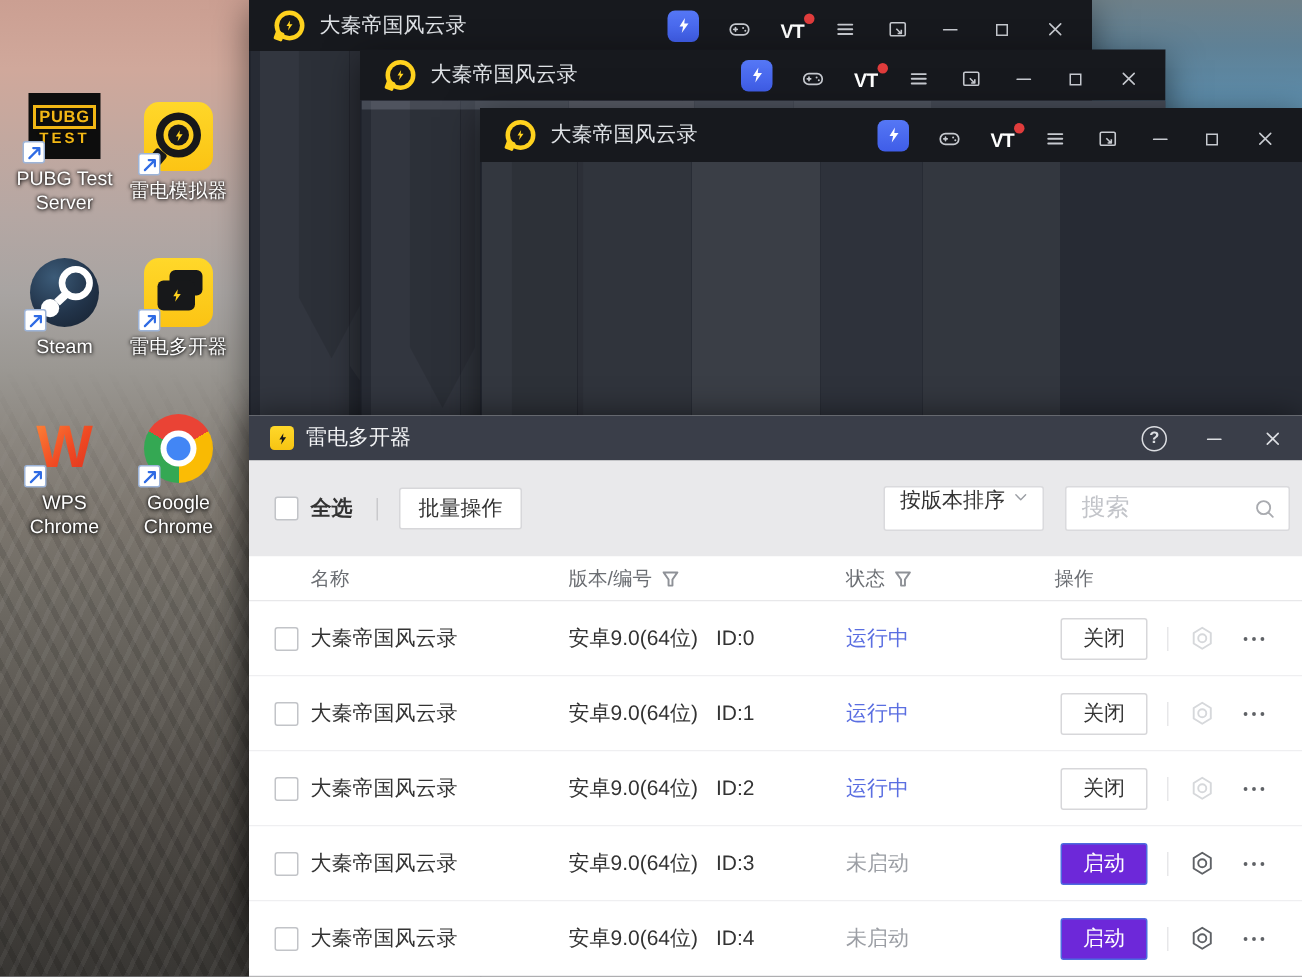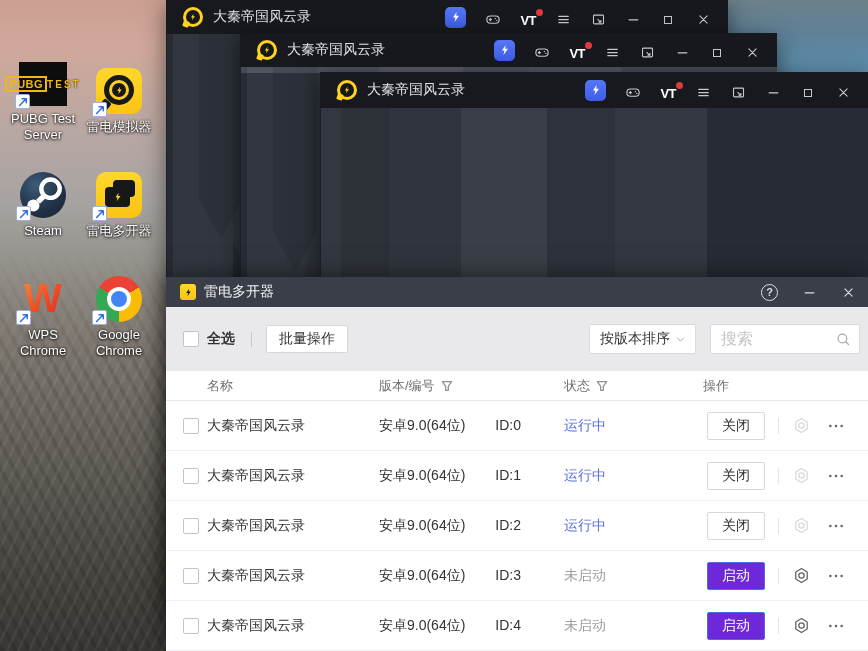--- a/index.html
+++ b/index.html
@@ -32,21 +32,21 @@
   .dicon .dlabel {
     margin-top:5px; font-size:13px; color:#fff; line-height:1.22;
     text-shadow:0 1px 3px rgba(0,0,0,.95), 0 0 2px rgba(0,0,0,.8);
   }
   .shortcut-badge {
     position:absolute; left:-4px; bottom:-3px; width:15px; height:15px;
     background:#fff; border:1px solid #9db4d8; border-radius:2px;
     display:flex; align-items:center; justify-content:center;
   }
   
-  .pubg-art { width:48px; height:44px; background:#0d0d0d; display:flex; flex-direction:row; align-items:center; justify-content:center; }
+  .pubg-art { width:48px; height:44px; background:#0d0d0d; display:flex; flex-direction:column; align-items:center; justify-content:center; }
   .pubg-frame { border:2px solid #f2b715; color:#f2b715; font-weight:700; font-size:11px; padding:0 2px; letter-spacing:.5px; }
   .pubg-test { color:#f2b715; font-weight:700; font-size:10px; letter-spacing:2px; margin-top:1px; text-shadow:0 0 2px #000; }
   
   .ld-sq { width:46px; height:46px; border-radius:10px; background:linear-gradient(180deg,#ffd82a,#fcc414); }
   .ld-ring { position:absolute; left:8px; top:7px; width:30px; height:30px; border:5px solid #17181a; border-radius:50%; }
   .ld-ring-notch { position:absolute; left:5px; top:32px; width:9px; height:9px; background:#17181a; transform:rotate(40deg); border-radius:2px; }
   .ld-disc { position:absolute; left:16px; top:15px; width:14px; height:14px; background:#17181a; border-radius:50%; display:flex; align-items:center; justify-content:center; color:#ffd21e; }
   .ldm-back { position:absolute; right:7px; top:8px; width:22px; height:17px; background:#17181a; border-radius:4px; }
   .ldm-front { position:absolute; left:9px; top:15px; width:25px; height:20px; background:#17181a; border-radius:4px; display:flex; align-items:center; justify-content:center; color:#ffd21e; }
   
@@ -92,33 +92,33 @@
 
   .m-toolbar { height:64px; background:#e9e9eb; display:flex; align-items:center; padding:0 8px 0 17px; }
   .checkbox { width:16px; height:16px; background:#fff; border:1px solid #c2c4c8; border-radius:2px; cursor:pointer; flex:0 0 auto; }
   .tb-label { font-size:14px; color:#333; margin-left:8px;font-weight:bold; }
   .tb-sep { width:1px; height:15px; background:#c9c9cc; margin:0 14px 0 16px; }
   .btn-plain {
     height:28px; padding:0 12px; background:#fff; border:1px solid #d7d7da; border-radius:2px;
     font-size:14px; color:#333; display:flex; align-items:center; cursor:pointer;
   }
   .tb-right-group { margin-left:auto; display:flex; align-items:center; gap:14px; }
-  .sort-select { width:107px; height:30px; background:#fff; border:1px solid #dadadd; border-radius:2px; display:flex; align-items:center; padding:0 8px 0 10px; font-size:14px; color:#333; cursor:pointer; }
+  .sort-select { width:107px; height:30px; background:#fff; border:1px solid #dadadd; border-radius:2px; display:flex; align-items:flex-start; padding:0 8px 0 10px; font-size:14px; color:#333; cursor:pointer; }
   .sort-select .chev { margin-left:auto; color:#9a9da3; display:flex; }
   .search-box { width:150px; height:30px; background:#fff; border:1px solid #dadadd; border-radius:2px; display:flex; align-items:center; padding:0 8px 0 10px; }
   .search-box input { border:none; outline:none; width:100%; font-size:16px; color:#333; font-family:inherit; }
   .search-box input::placeholder { color:#c2c4c9; }
   .search-ic { color:#a9abb0; display:flex; flex:0 0 auto; }
 
   .m-grid { display:grid; grid-template-columns:24px 172px 185px 139px 1fr; align-items:center; padding-left:17px; }
   .m-header { height:30px; background:#fff; border-bottom:1px solid #e8e8ea; color:#6b6e73; font-size:13px; }
   .hd-cell { display:flex; align-items:center; gap:6px; }
   .funnel { color:#8e9197; display:flex; cursor:pointer; }
   .m-row { height:50px; background:#fff; border-bottom:1px solid #efeff1; font-size:14px; color:#333; }
-  .cell-ver { display:flex; gap:30px; }
+  .cell-ver { display:flex; gap:12px; }
   .status-running { color:#5a6ee1; }
   .status-stopped { color:#9b9ea4; }
   .cell-ops { display:flex; align-items:center; }
   .btn-close { width:58px; height:28px; margin-left:4px; background:#fff; border:1px solid #d7d7da; border-radius:2px; font-size:14px; color:#333; display:flex; align-items:center; justify-content:center; cursor:pointer; }
   .btn-start { width:58px; height:28px; margin-left:4px; background:#6d28d9; border:1px solid #4d6bdf; border-radius:2px; font-size:14px; color:#fff; display:flex; align-items:center; justify-content:center; cursor:pointer; }
   .op-sep { width:1px; height:16px; background:#e7e7e9; margin-left:13px; }
   .gear { margin-left:13px; display:flex; cursor:pointer; }
   .gear.disabled { color:#d6d8db; }
   .gear.enabled { color:#5f6océ; }
   .gear.enabled { color:#5f6266; }

